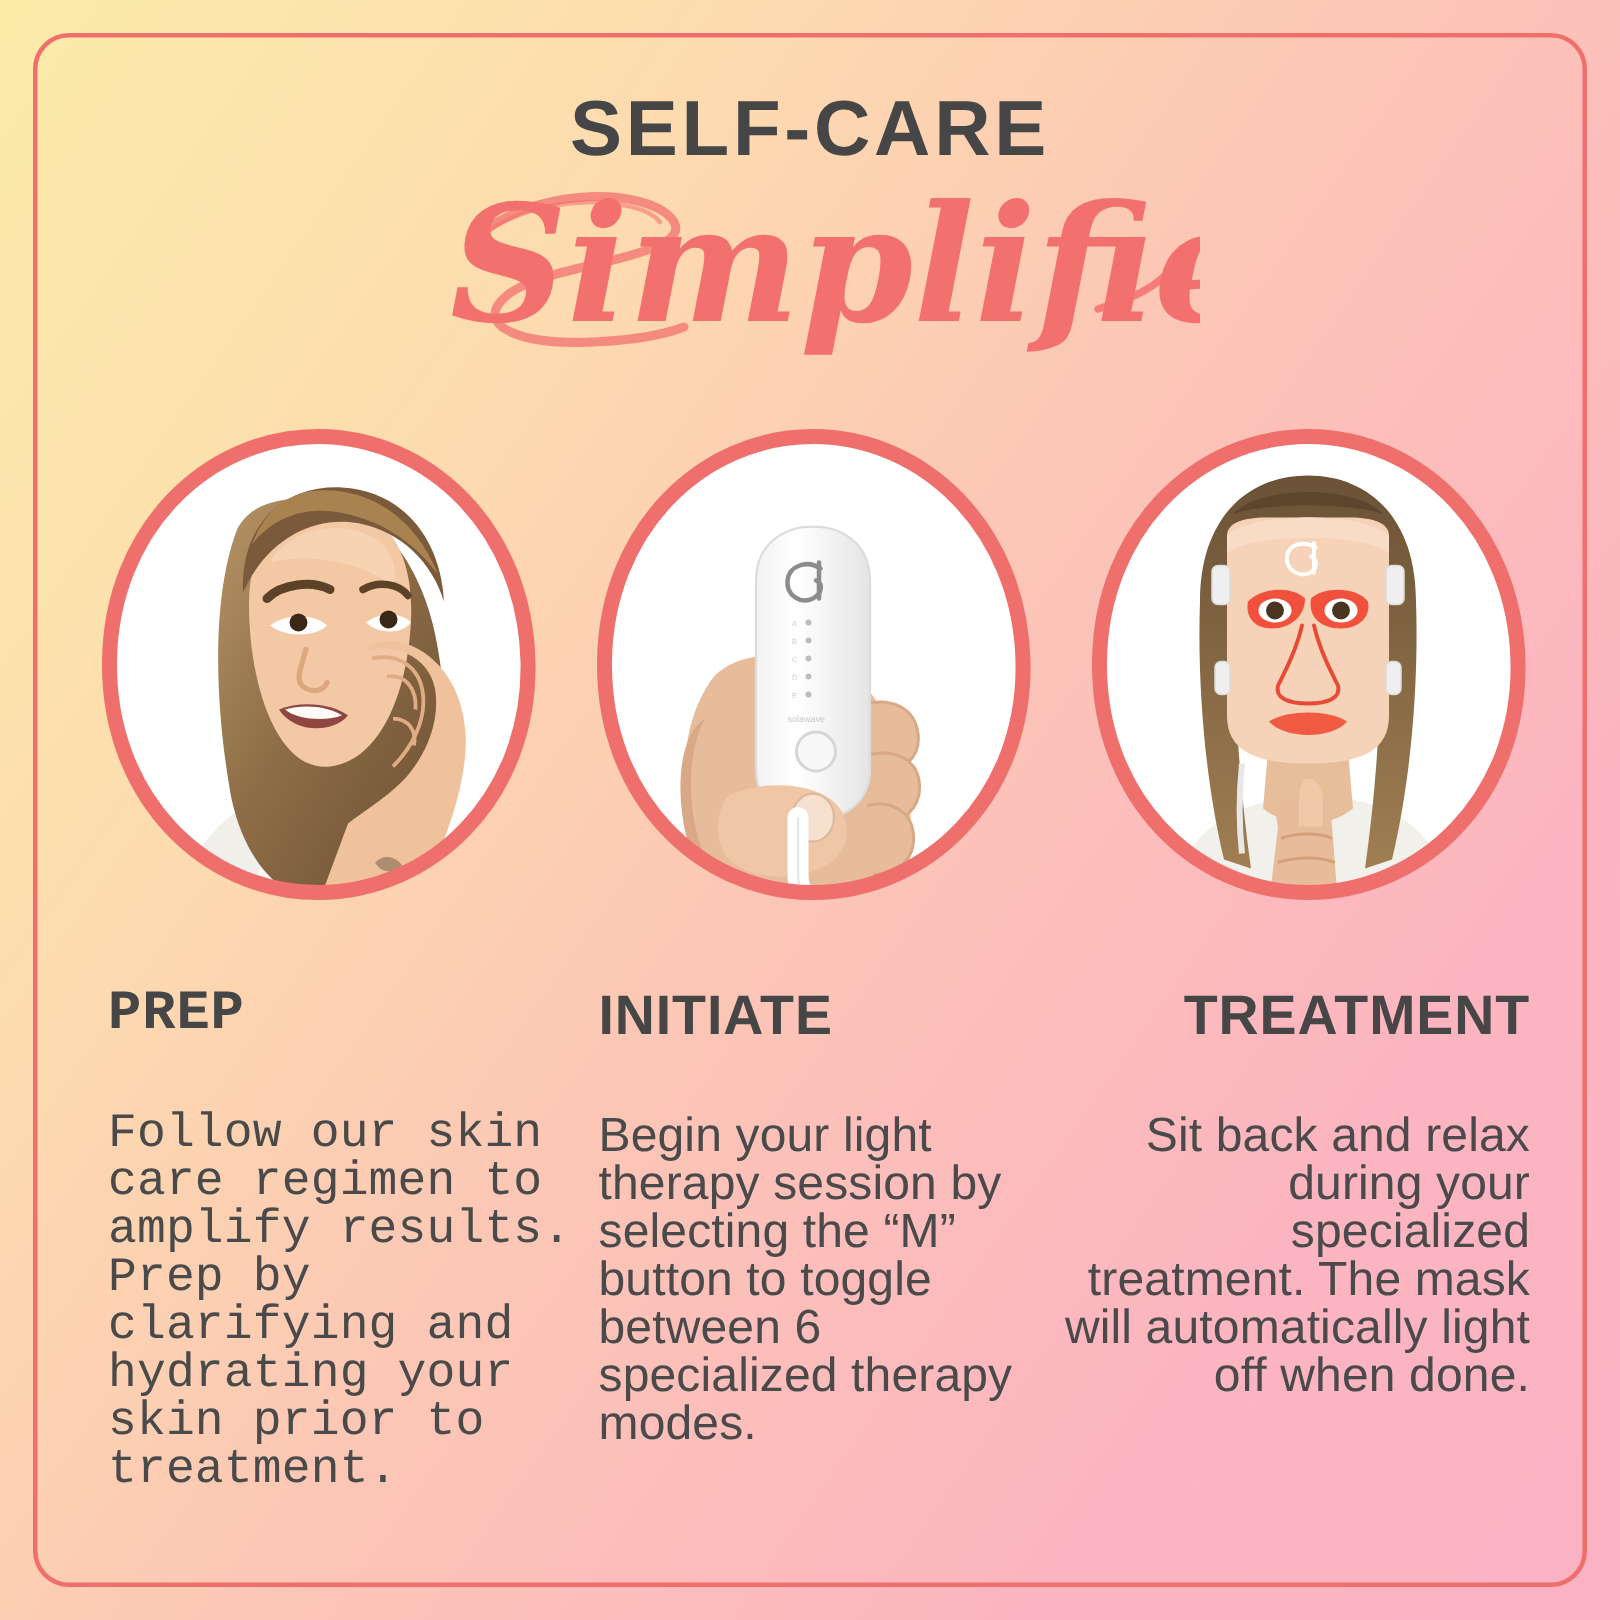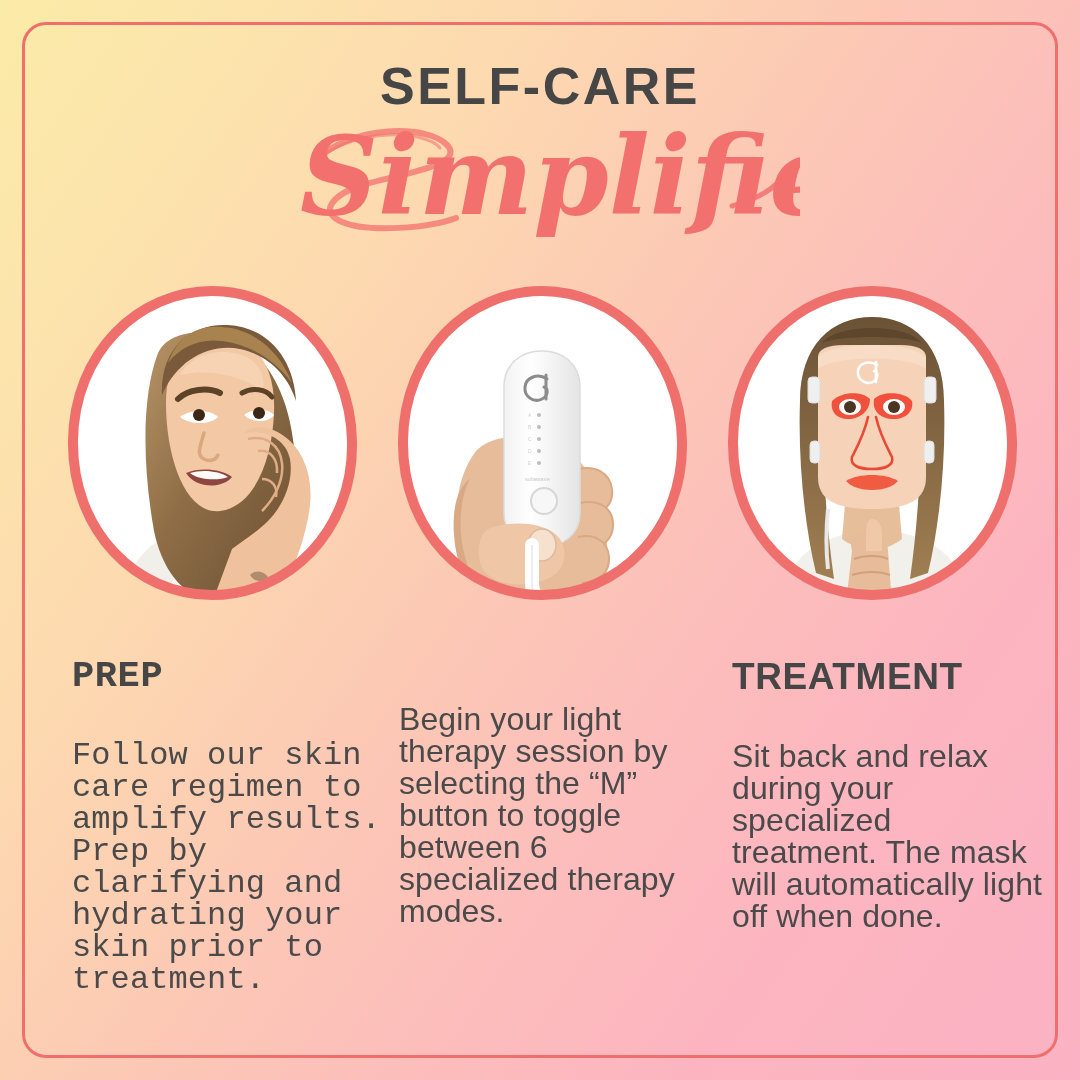--- a/index.html
+++ b/index.html
@@ -78,21 +78,21 @@
     position:absolute;
     top:658px;
     left:0; right:0;
   }
   .step{
     position:absolute;
     width:312px;
   }
   .s0{ left:72px;font-family:Liberation Mono, monospace; }
   .s1{ left:399px; }
-  .s2{ left:732px; }
+  .s2{ left:708px;text-align:right; }
   .step-title{
     font-size:37px;
     font-weight:bold;
     color:#464646;
     letter-spacing:0.6px;
     line-height:1;
   }
   .step-body{
     margin-top:45px;
     font-size:32px;
@@ -337,20 +337,21 @@
   </div>
 
   <div id="steps">
 
     <div class="step s0">
       <div class="step-title">PREP</div>
       <div class="step-body">Follow our skin care regimen to amplify results. Prep by clarifying and hydrating your skin prior to treatment.</div>
     </div>
 
     <div class="step s1">
+      <div class="step-title">INITIATE</div>
       <div class="step-body">Begin your light therapy session by selecting the “M” button to toggle between 6 specialized therapy modes.</div>
     </div>
 
     <div class="step s2">
       <div class="step-title">TREATMENT</div>
       <div class="step-body">Sit back and relax during your specialized treatment. The mask will automatically light off when done.</div>
     </div>
   </div>
 
 </div>

